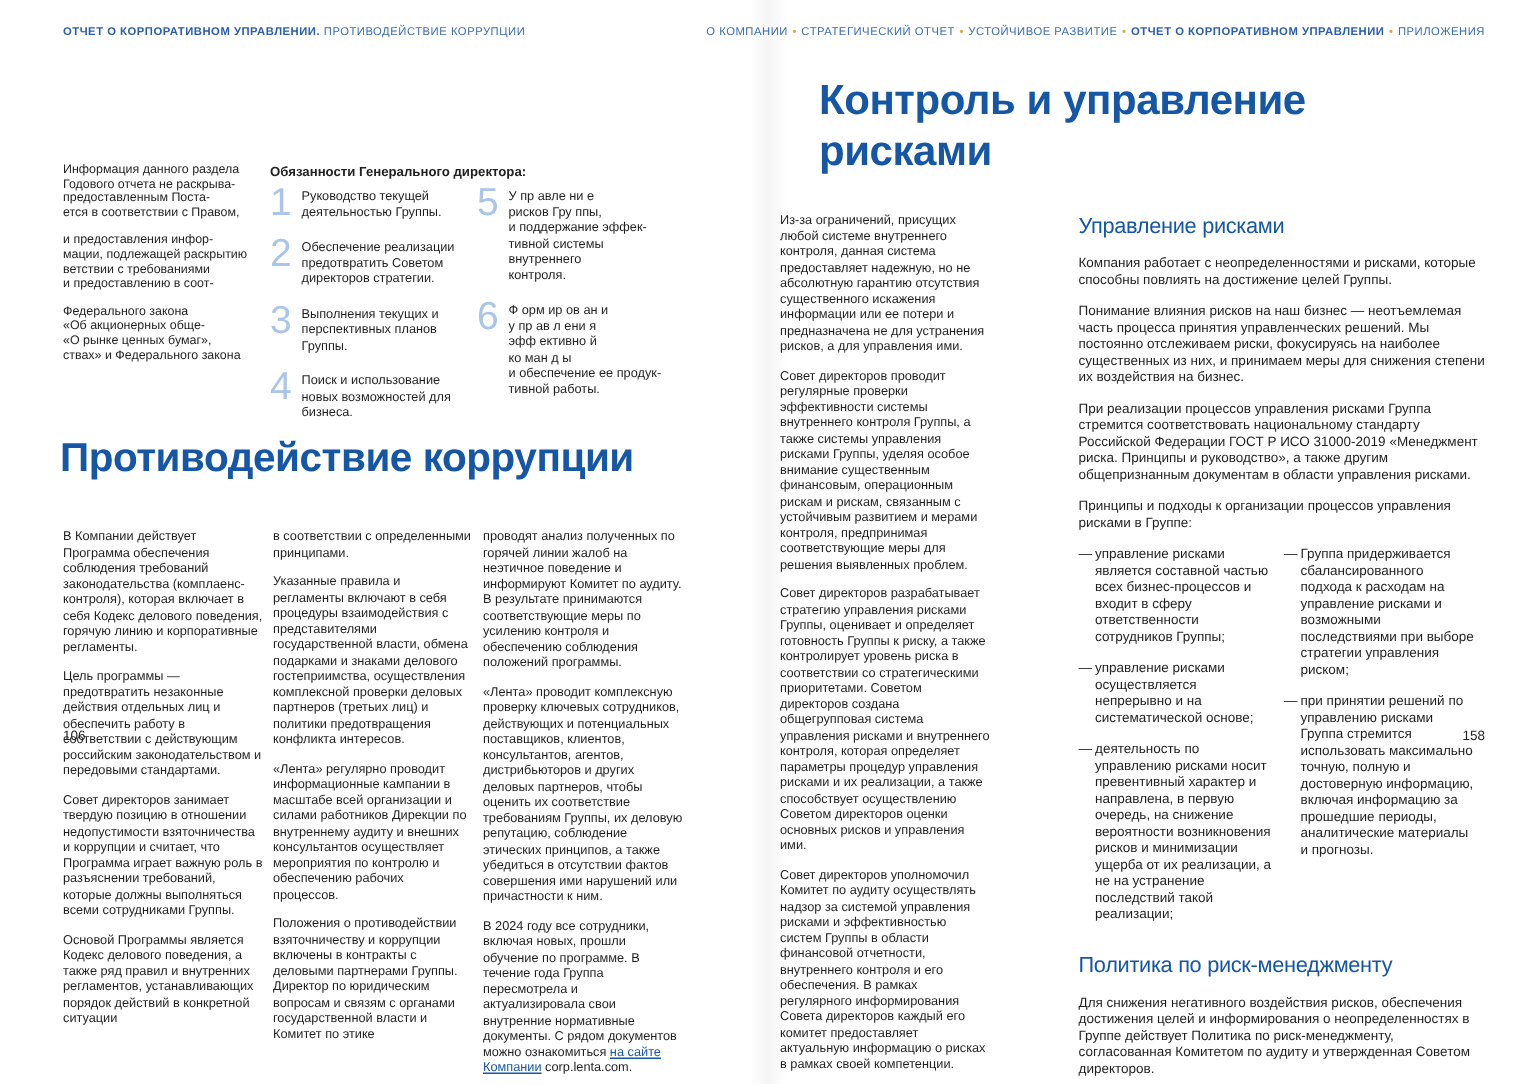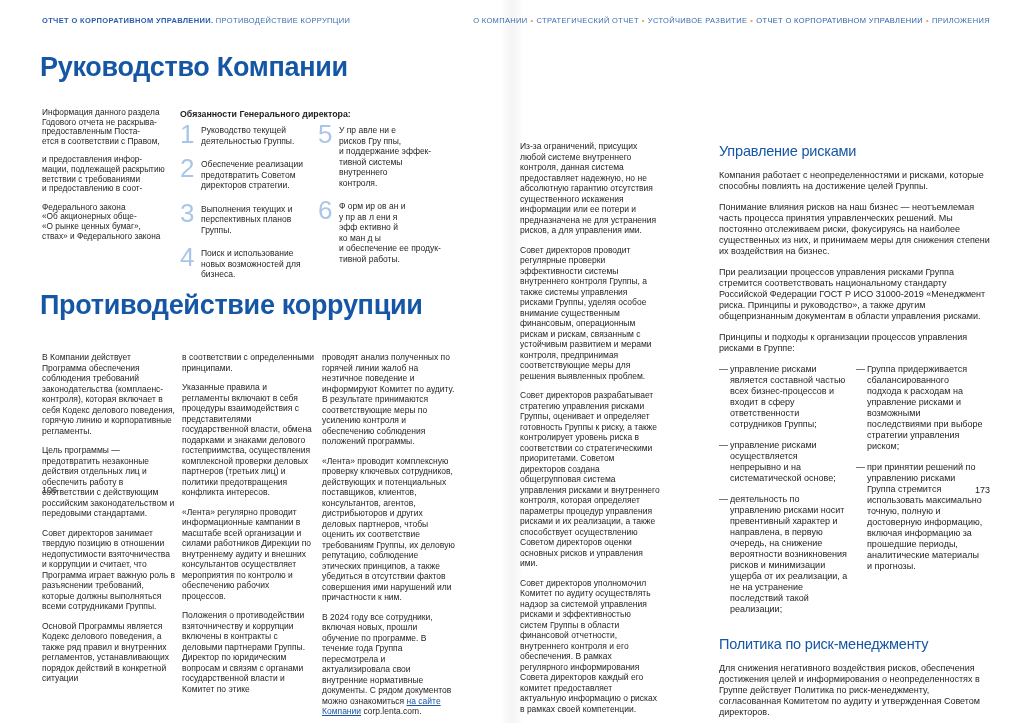--- a/index.html
+++ b/index.html
@@ -7,21 +7,21 @@
   .spread { position:relative; width:1024px; height:531px; background:#ffffff; }
   .gutter { position:absolute; left:500px; top:0; width:24px; height:723px;
             background:linear-gradient(90deg, rgba(0,0,0,0) 0%, rgba(0,0,0,0.045) 50%, rgba(0,0,0,0) 100%); }
 
   
   .hdr { position:absolute; top:16px; font-size:7.5px; letter-spacing:0.35px; color:#3a6cb0; }
   .hdr-left { left:42px; }
   .hdr-right { right:34px; text-align:right; }
   .hdr b { font-weight:700; color:#2a5ea9; }
   .hdr .sep { color:#e8a33d; margin:0 3px; font-weight:700; }
-  .hdr .active { font-weight:400; color:#2a5ea9; }
+  .hdr .active { font-weight:700; color:#2a5ea9; }
 
   .page-title { position:absolute; color:#1556a5; font-weight:700; font-size:27px; letter-spacing:-0.3px; }
 
   .small-col { font-size:8.5px; line-height:10.5px; }
   .small-col p { margin-bottom:9px; }
   .preline { white-space:pre-line; }
 
   
   .intro-block { position:absolute; left:42px; top:108px; width:138px; font-size:8.3px; line-height:9.6px; }
   .intro-block div { margin-bottom:9px; }
@@ -66,21 +66,20 @@
   <div class="gutter"></div>
 
   <div class="hdr hdr-left">
     <b>ОТЧЕТ О КОРПОРАТИВНОМ УПРАВЛЕНИИ.</b>
     <span>ПРОТИВОДЕЙСТВИЕ КОРРУПЦИИ</span>
   </div>
   <div class="hdr hdr-right">
     <span>О КОМПАНИИ</span><span class="sep">•</span><span>СТРАТЕГИЧЕСКИЙ ОТЧЕТ</span><span class="sep">•</span><span>УСТОЙЧИВОЕ РАЗВИТИЕ</span><span class="sep">•</span><span class="active">ОТЧЕТ О КОРПОРАТИВНОМ УПРАВЛЕНИИ</span><span class="sep">•</span><span>ПРИЛОЖЕНИЯ</span>
   </div>
 
-  <h1 class="page-title" style="left:40px; top:52px;">Руководство Компании</h1>
 
   <div class="intro-block">
     <div class="preline">Информация данного раздела
 Годового отчета не раскрыва-
 предоставленным Поста-
 ется в соответствии с Правом,</div>
     <div class="preline">и предоставления инфор-
 мации, подлежащей раскрытию
 ветствии с требованиями
 и предоставлению в соот-</div>
@@ -145,20 +144,21 @@
     <p>Положения о противодействии взяточничеству и коррупции включены в контракты с деловыми партнерами Группы. Директор по юридическим вопросам и связям с органами государственной власти и Комитет по этике</p>
   </div>
   <div class="ac-col ac-c3 small-col">
     <p>проводят анализ полученных по горячей линии жалоб на неэтичное поведение и информируют Комитет по аудиту. В результате принимаются соответствующие меры по усилению контроля и обеспечению соблюдения положений программы.</p>
     <p>«Лента» проводит комплексную проверку ключевых сотрудников, действующих и потенциальных поставщиков, клиентов, консультантов, агентов, дистрибьюторов и других деловых партнеров, чтобы оценить их соответствие требованиям Группы, их деловую репутацию, соблюдение этических принципов, а также убедиться в отсутствии фактов совершения ими нарушений или причастности к ним.</p>
     <p><span>В 2024 году все сотрудники, включая новых, прошли обучение по программе. В течение года Группа пересмотрела и актуализировала свои внутренние нормативные документы. С рядом документов можно ознакомиться </span><a href="#" class="doc-link">на сайте Компании</a><span> corp.lenta.com.</span></p>
   </div>
 
   <div class="pagenum pn-left">106</div>
 
+  <h1 class="page-title rp-title">Контроль и управление рисками</h1>
 
   <div class="rp-col1 small-col">
     <p>Из-за ограничений, присущих любой системе внутреннего контроля, данная система предоставляет надежную, но не абсолютную гарантию отсутствия существенного искажения информации или ее потери и предназначена не для устранения рисков, а для управления ими.</p>
     <p>Совет директоров проводит регулярные проверки эффективности системы внутреннего контроля Группы, а также системы управления рисками Группы, уделяя особое внимание существенным финансовым, операционным рискам и рискам, связанным с устойчивым развитием и мерами контроля, предпринимая соответствующие меры для решения выявленных проблем.</p>
     <p>Совет директоров разрабатывает стратегию управления рисками Группы, оценивает и определяет готовность Группы к риску, а также контролирует уровень риска в соответствии со стратегическими приоритетами. Советом директоров создана общегрупповая система управления рисками и внутреннего контроля, которая определяет параметры процедур управления рисками и их реализации, а также способствует осуществлению Советом директоров оценки основных рисков и управления ими.</p>
     <p>Совет директоров уполномочил Комитет по аудиту осуществлять надзор за системой управления рисками и эффективностью систем Группы в области финансовой отчетности, внутреннего контроля и его обеспечения. В рамках регулярного информирования Совета директоров каждый его комитет предоставляет актуальную информацию о рисках в рамках своей компетенции.</p>
   </div>
 
   <div class="rp-main">
     <h3>Управление рисками</h3>
@@ -177,14 +177,14 @@
         <p class="b-item">Группа придерживается сбалансированного подхода к расходам на управление рисками и возможными последствиями при выборе стратегии управления риском;</p>
         <p class="b-item">при принятии решений по управлению рисками Группа стремится использовать максимально точную, полную и достоверную информацию, включая информацию за прошедшие периоды, аналитические материалы и прогнозы.</p>
       </div>
     </div>
 
     <h3 class="policy-head">Политика по риск-менеджменту</h3>
     <p>Для снижения негативного воздействия рисков, обеспечения достижения целей и информирования о неопределенностях в Группе действует Политика по риск-менеджменту, согласованная Комитетом по аудиту и утвержденная Советом директоров.</p>
 
   </div>
 
-  <div class="pagenum pn-right">173</div>
+  <div class="pagenum pn-right">158</div>
 </div>
 
 </body></html>

